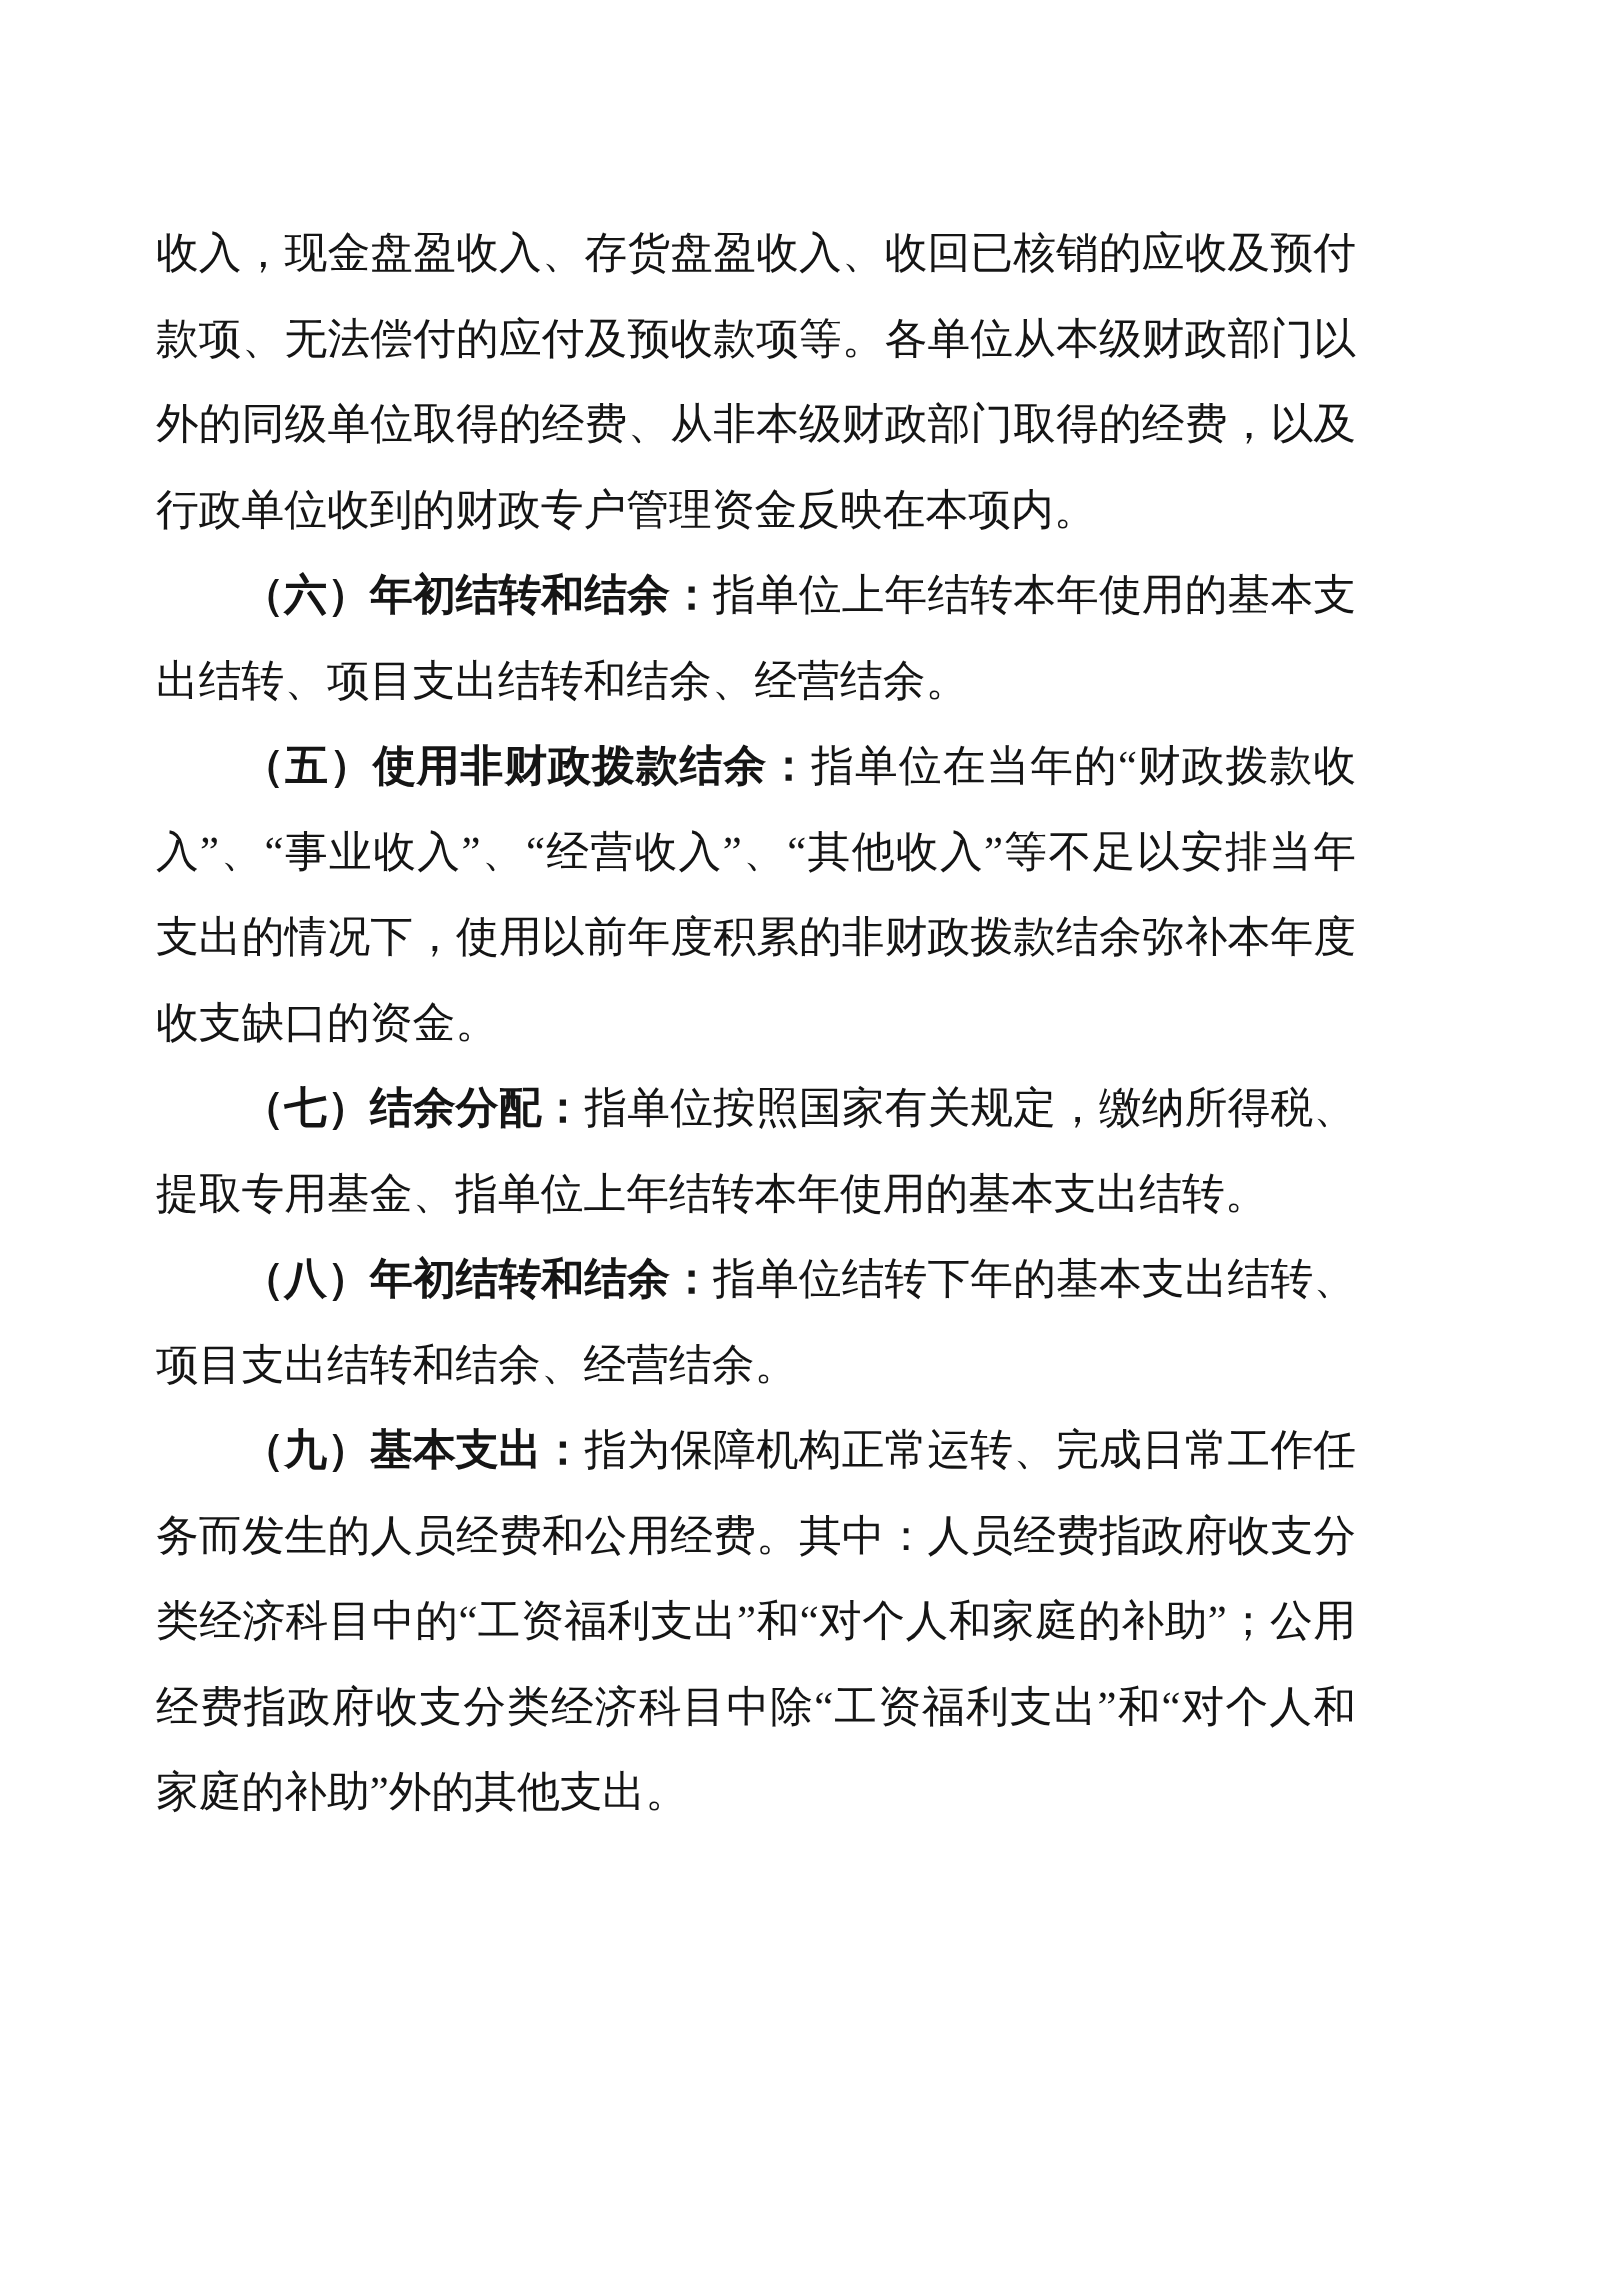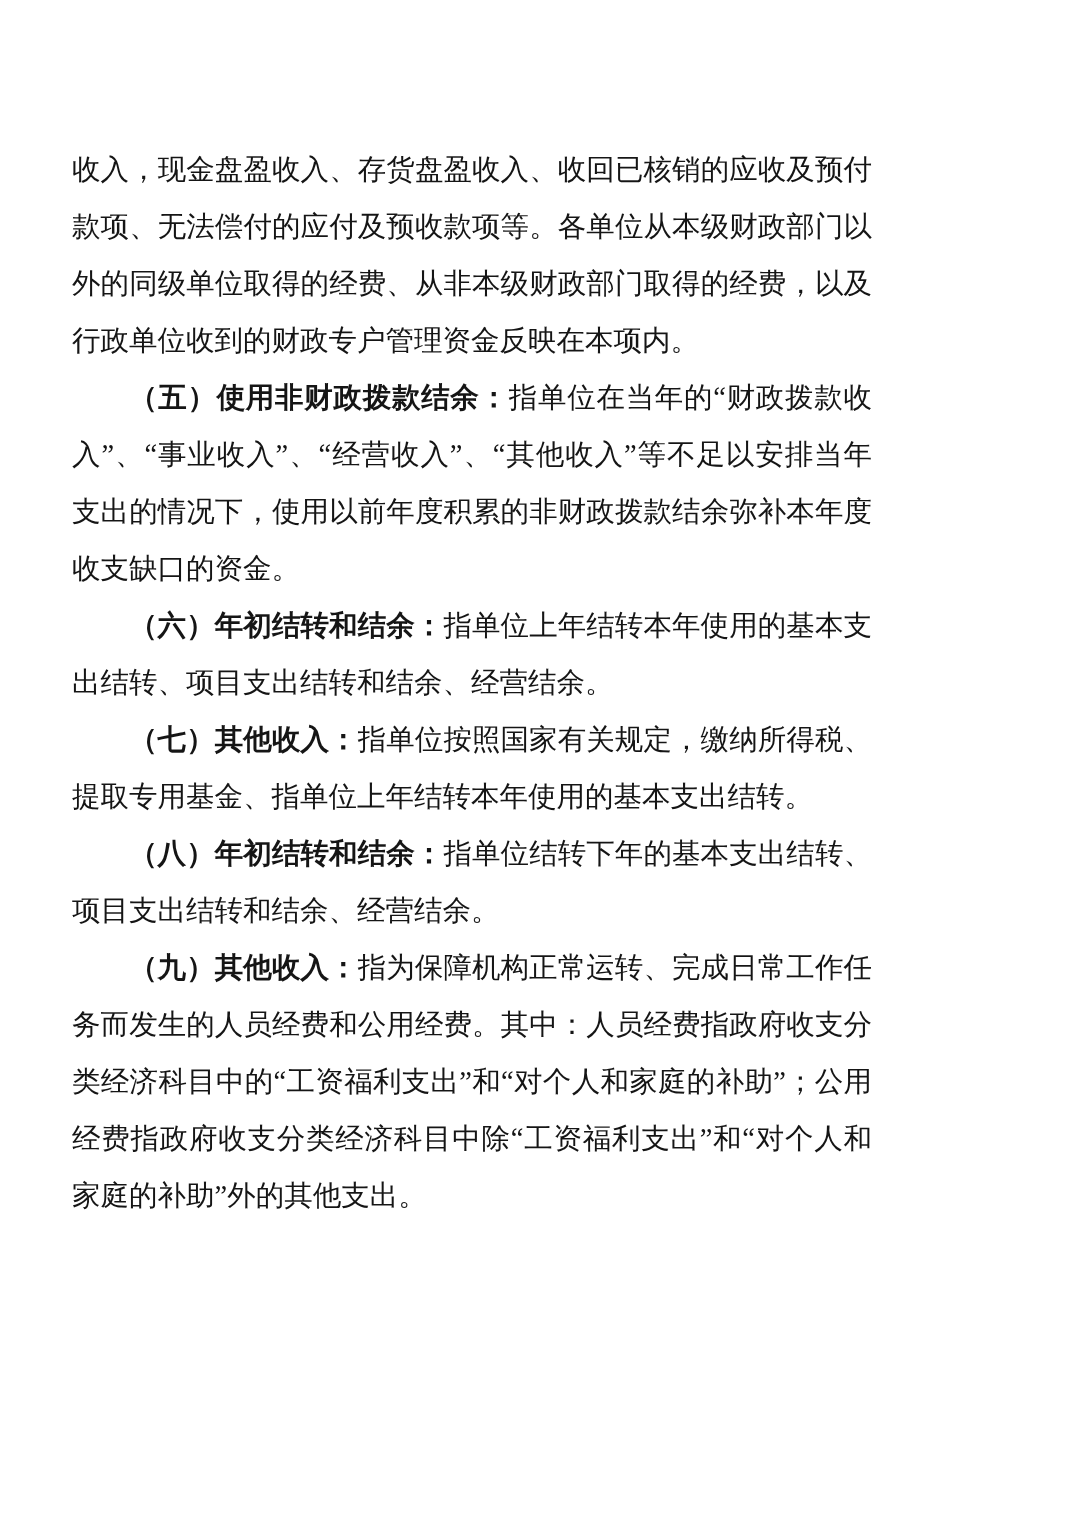--- a/index.html
+++ b/index.html
@@ -6,21 +6,21 @@
     margin: 0;
     padding: 0;
     background: #ffffff;
   }
   .page {
     position: relative;
     width: 1074px;
     height: 1520px;
     background: #ffffff;
     box-sizing: border-box;
-    padding: 141px 134px 0 72px;
+    padding: 141px 134px 0 104px;
     overflow: hidden;
   }
   .doc {
     width: 800px;
     font-family: "Liberation Serif", "DejaVu Serif", serif;
     font-size: 28.5px;
     line-height: 57px;
     color: #151515;
     text-align: justify;
   }
@@ -38,25 +38,25 @@
   }
 </style>
 </head>
 <body>
 
 <div class="page">
   <div class="doc">
 
     <p><span>收入，现金盘盈收入、存货盘盈收入、收回已核销的应收及预付款项、无法偿付的应付及预收款项等。各单位从本级财政部门以外的同级单位取得的经费、从非本级财政部门取得的经费，以及行政单位收到的财政专户管理资金反映在本项内。</span></p>
 
+    <p class="indent"><span class="section-label">（六）年初结转和结余：</span><span>指单位上年结转本年使用的基本支出结转、项目支出结转和结余、经营结余。</span></p>
+
     <p class="indent"><span class="section-label">（五）使用非财政拨款结余：</span><span>指单位在当年的“财政拨款收入”、“事业收入”、“经营收入”、“其他收入”等不足以安排当年支出的情况下，使用以前年度积累的非财政拨款结余弥补本年度收支缺口的资金。</span></p>
 
-    <p class="indent"><span class="section-label">（六）年初结转和结余：</span><span>指单位上年结转本年使用的基本支出结转、项目支出结转和结余、经营结余。</span></p>
-
-    <p class="indent"><span class="section-label">（七）其他收入：</span><span>指单位按照国家有关规定，缴纳所得税、提取专用基金、指单位上年结转本年使用的基本支出结转。</span></p>
+    <p class="indent"><span class="section-label">（七）结余分配：</span><span>指单位按照国家有关规定，缴纳所得税、提取专用基金、指单位上年结转本年使用的基本支出结转。</span></p>
 
     <p class="indent"><span class="section-label">（八）年初结转和结余：</span><span>指单位结转下年的基本支出结转、项目支出结转和结余、经营结余。</span></p>
 
-    <p class="indent"><span class="section-label">（九）其他收入：</span><span>指为保障机构正常运转、完成日常工作任务而发生的人员经费和公用经费。其中：人员经费指政府收支分类经济科目中的“工资福利支出”和“对个人和家庭的补助”；公用经费指政府收支分类经济科目中除“工资福利支出”和“对个人和家庭的补助”外的其他支出。</span></p>
+    <p class="indent"><span class="section-label">（九）基本支出：</span><span>指为保障机构正常运转、完成日常工作任务而发生的人员经费和公用经费。其中：人员经费指政府收支分类经济科目中的“工资福利支出”和“对个人和家庭的补助”；公用经费指政府收支分类经济科目中除“工资福利支出”和“对个人和家庭的补助”外的其他支出。</span></p>
 
 
   </div>
 </div>
 
 </body></html>

